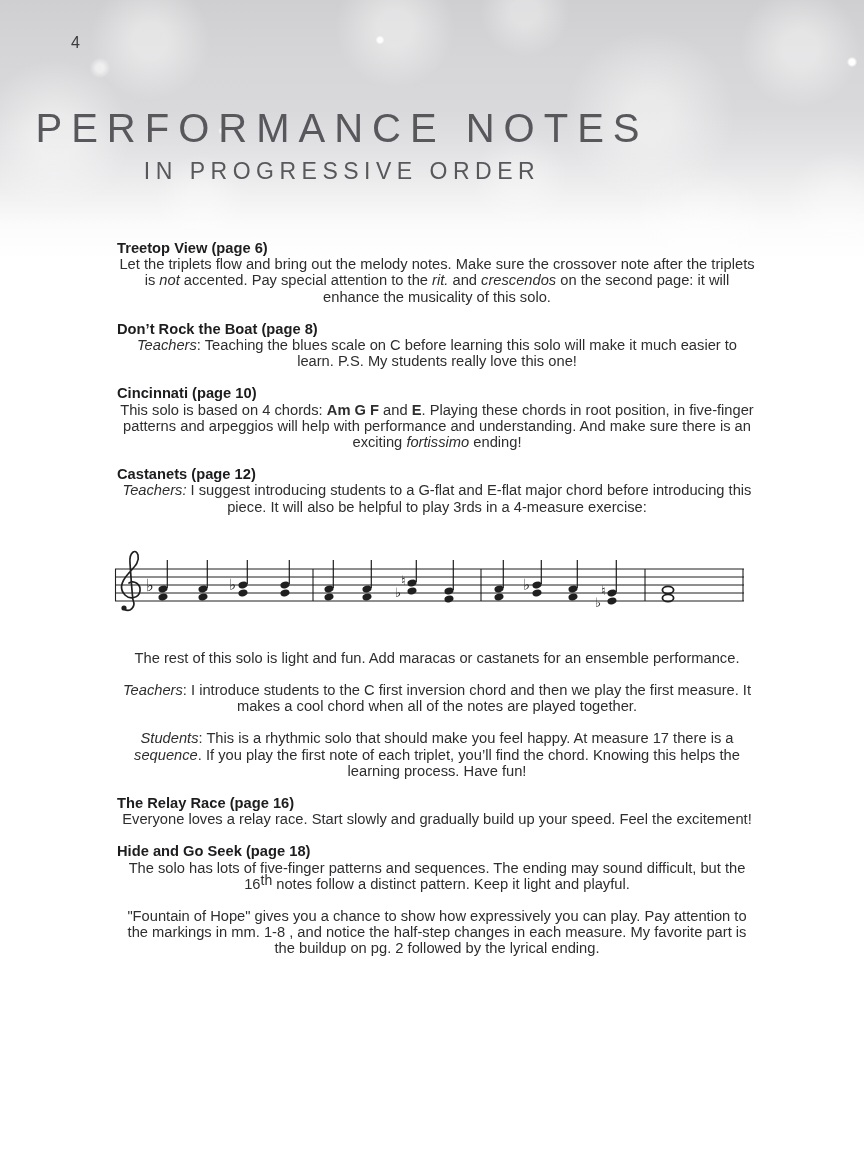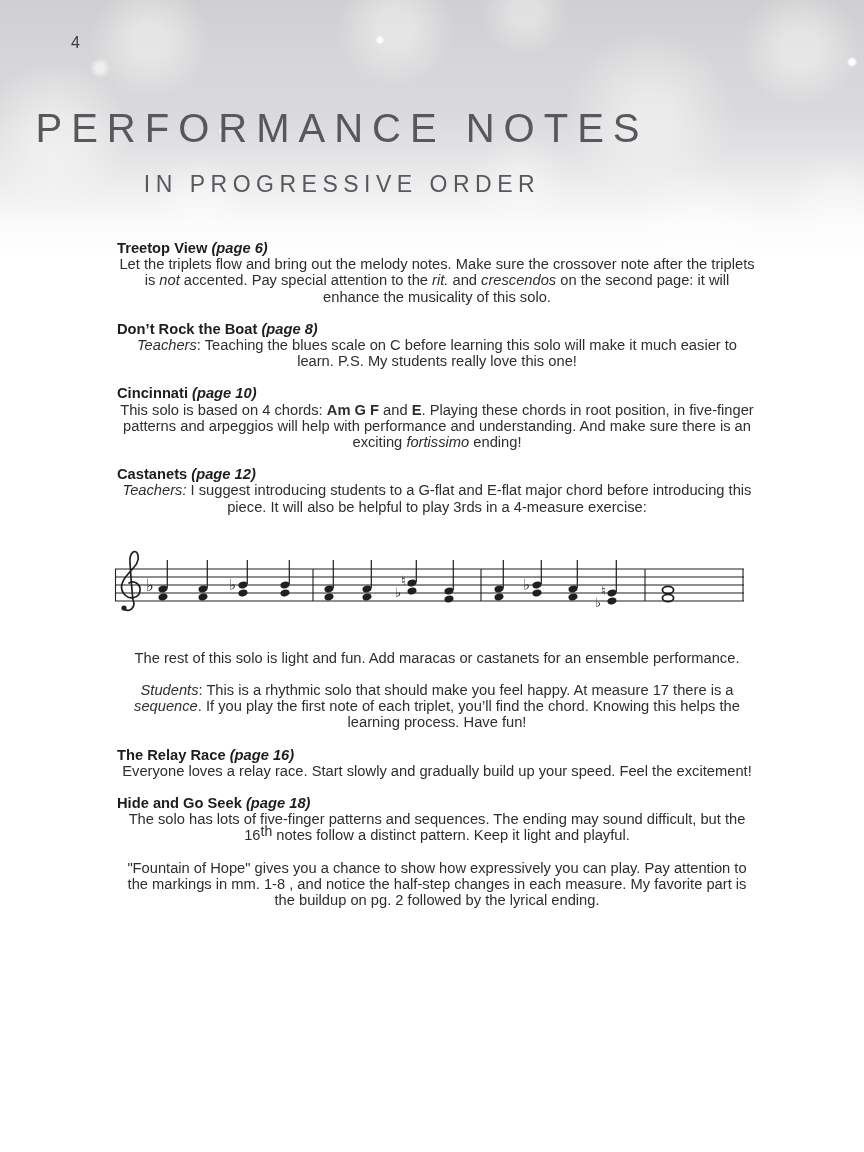--- a/index.html
+++ b/index.html
@@ -45,30 +45,30 @@
   }
   header {
     position:absolute; left:0; top:106px; width:684px;
     text-align:center; color:#57575c;
   }
   h1.main-title {
     margin:0; font-size:40px; font-weight:400;
     letter-spacing:9px; color:#57575c;
   }
   h2.sub-title {
-    margin:20px 0 0; font-size:23px; font-weight:400;
+    margin:7px 0 0; font-size:23px; font-weight:400;
     letter-spacing:5.5px; color:#57575c;
   }
   .content {
     position:absolute; left:117px; top:240px; width:640px;
     font-size:14.7px; line-height:16.2px; color:#2e2e30;
   }
   .section { margin:0 0 16px 0; }
   .sec-heading { font-weight:bold; color:#1d1d1f; }
-  .sec-heading .pageref { font-style:italic; font-weight:bold; }
+  .sec-heading .pageref { font-weight:bold; }
   .section p { margin:0;text-align:center; }
   .section p + p { margin-top:16px; }
   sup { font-size:14px; line-height:0; vertical-align:4.5px; }
   .figure-wrap { margin:26px 0 25px -9px; }
   svg.staff { display:block; }
   .acc { font-family:"DejaVu Sans", sans-serif; fill:#1a1a1a; }
 </style>
 </head>
 <body>
 
@@ -188,20 +188,21 @@
             <ellipse cx="668" cy="595" rx="5.6" ry="3.7" fill="none" stroke="#1f1f1f" stroke-width="1.8"></ellipse>
           </g>
         </svg>
     </div>
 
     <div id="sections-b">
         <div class="section">
           <p><span>The rest of this solo is light and fun. Add maracas or castanets for an ensemble performance.</span></p>
         </div>
         <div class="section">
+          <p><i>Teachers</i><span>: I introduce students to the C first inversion chord and then we play the first measure. It makes a cool chord when all of the notes are played together.</span></p>
           <p><i>Students</i><span>: This is a rhythmic solo that should make you feel happy. At measure 17 there is a </span><i>sequence</i><span>. If you play the first note of each triplet, you’ll find the chord. Knowing this helps the learning process. Have fun!</span></p>
         </div>
         <div class="section">
           <div class="sec-heading"><span>The Relay Race </span><span class="pageref">(page 16)</span></div>
           <p><span>Everyone loves a relay race. Start slowly and gradually build up your speed. Feel the excitement!</span></p>
         </div>
         <div class="section">
           <div class="sec-heading"><span>Hide and Go Seek </span><span class="pageref">(page 18)</span></div>
           <p><span>The solo has lots of five-finger patterns and sequences. The ending may sound difficult, but the 16</span><sup>th</sup><span> notes follow a distinct pattern. Keep it light and playful.</span></p>
         </div>

